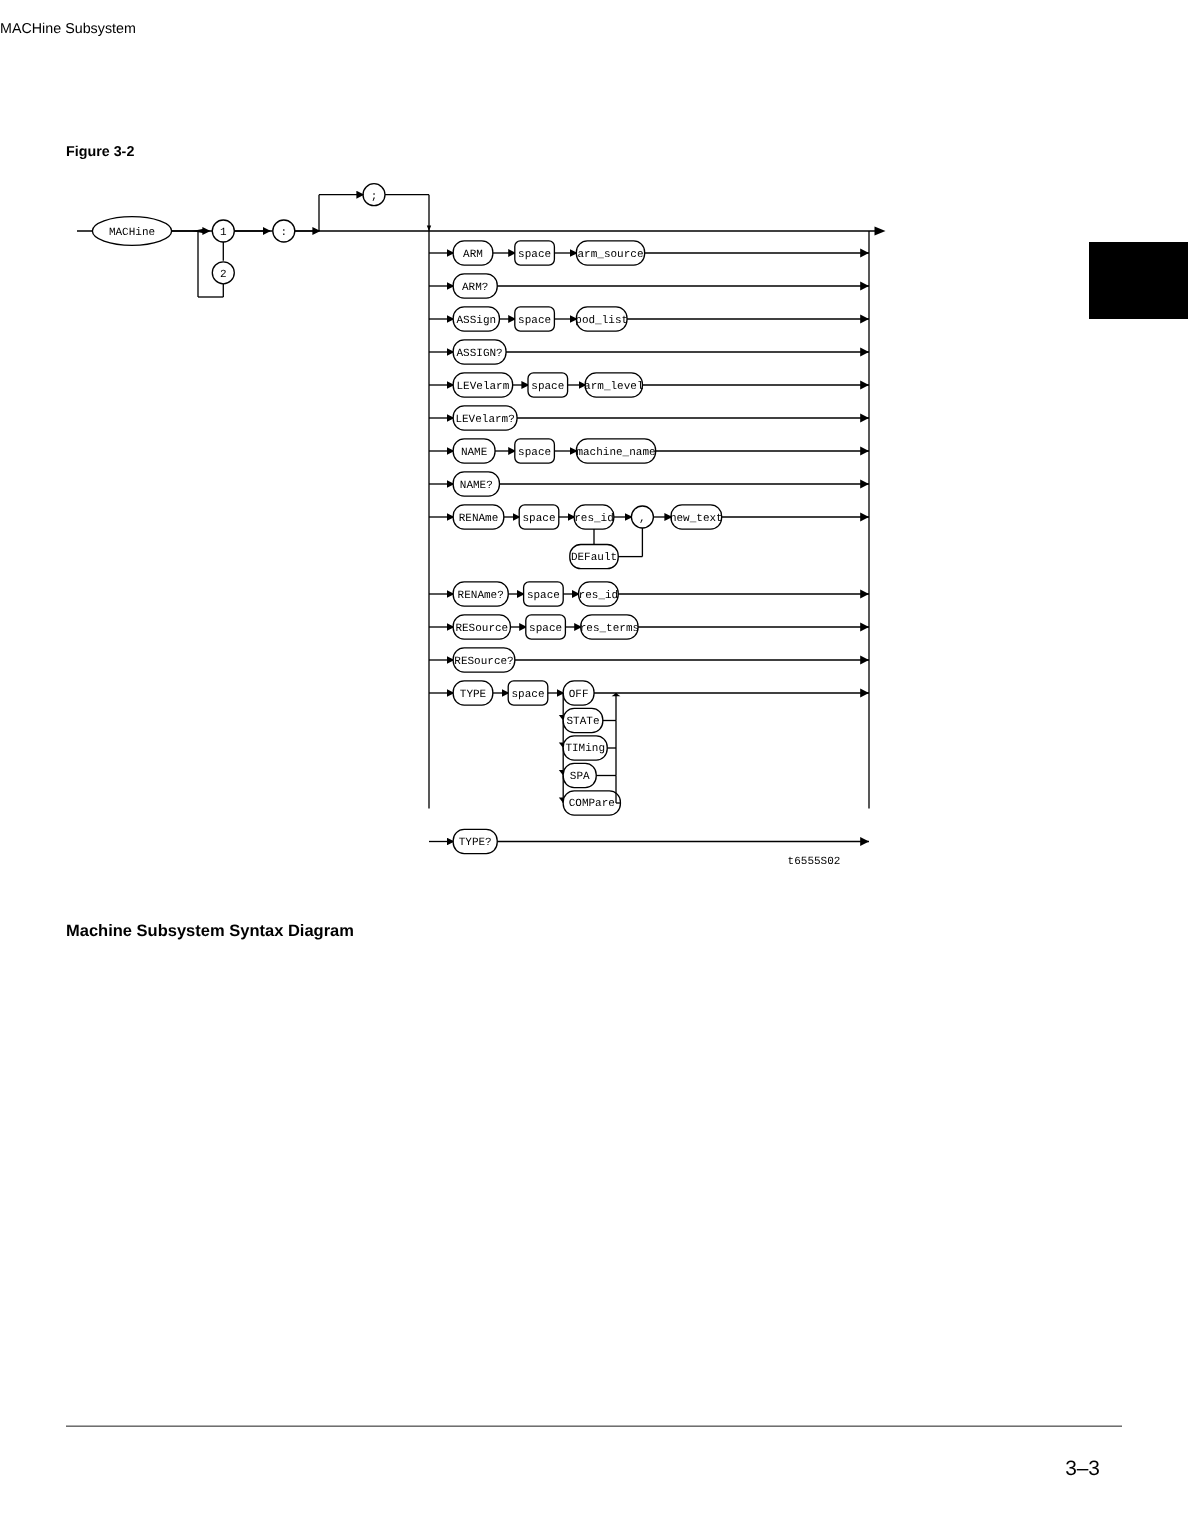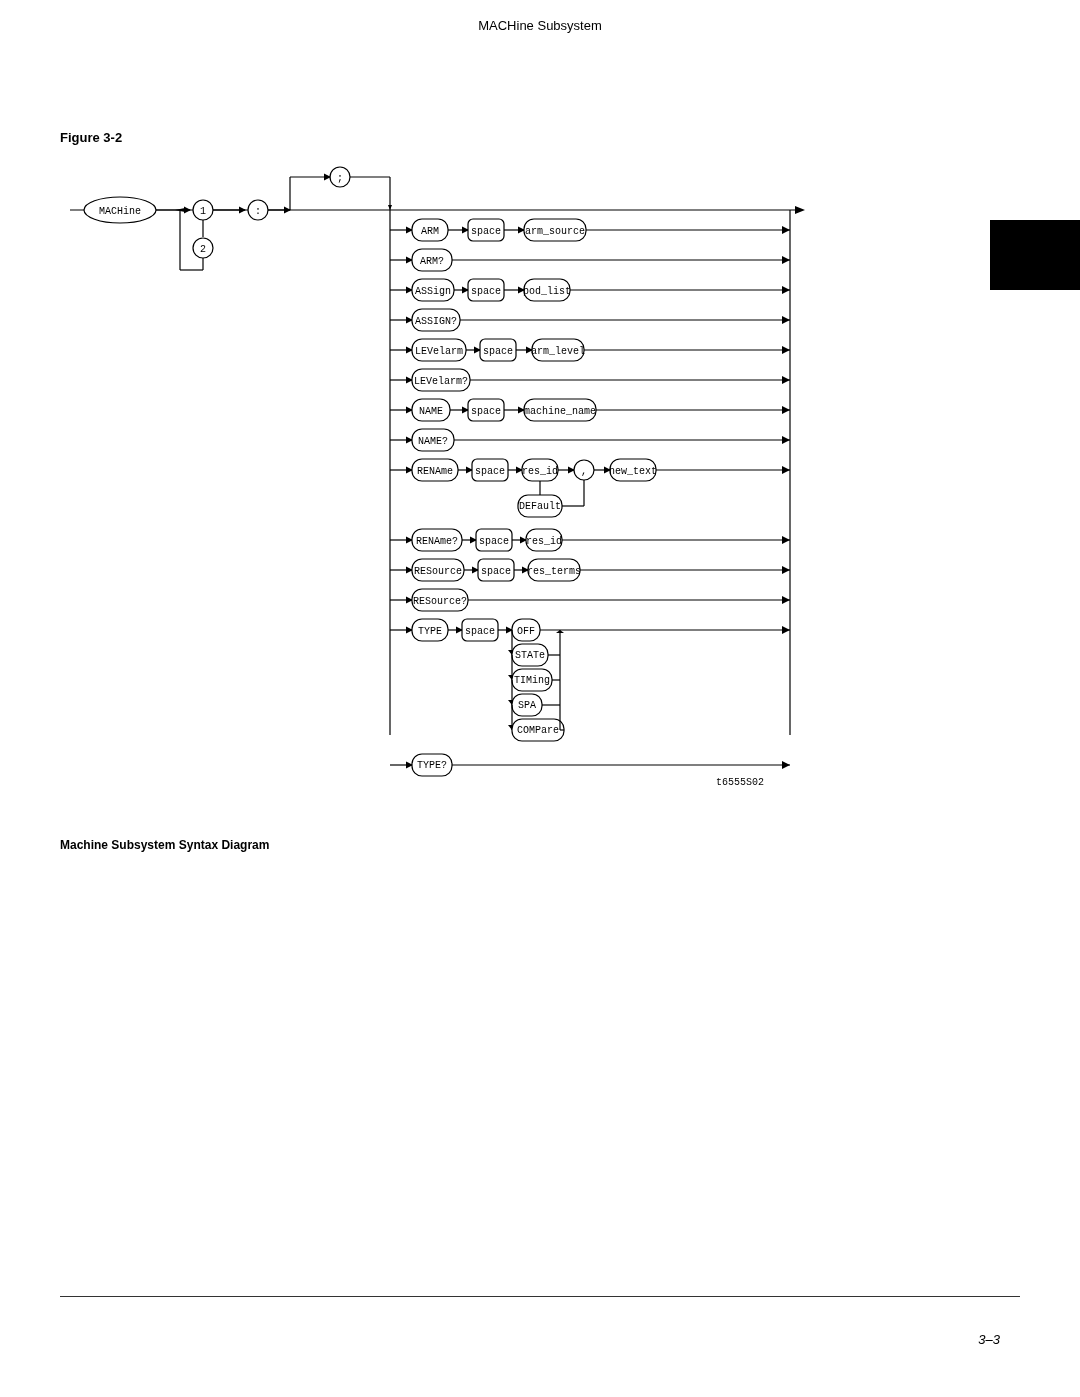--- a/index.html
+++ b/index.html
@@ -6,21 +6,20 @@
     body {
       width: 1080px;
       min-height: 1397px;
       background: #fff;
       font-family: 'Courier New', monospace;
       font-size: 12px;
       position: relative;
     }
 
     .page-header {
-      text-align: center;
       padding: 18px 0 10px 0;
       font-size: 13px;
       font-family: Arial, sans-serif;
     }
 
     .black-tab {
       position: absolute;
       top: 220px;
       right: 0;
       width: 90px;
@@ -49,31 +48,30 @@
       width: 760px;
       height: 670px;
       overflow: visible;
     }
 
     .caption {
       position: absolute;
       top: 838px;
       left: 60px;
       font-family: Arial, sans-serif;
-      font-size: 12px;
+      font-size: 15px;
       font-weight: bold;
     }
 
     .page-number {
       position: absolute;
       bottom: 50px;
       right: 80px;
       font-family: Arial, sans-serif;
-      font-size: 13px;
-      font-style: italic;
+      font-size: 19px;
     }
 
     .page-footer-line {
       position: absolute;
       bottom: 100px;
       left: 60px;
       right: 60px;
       border-top: 1px solid #333;
     }
   </style>

